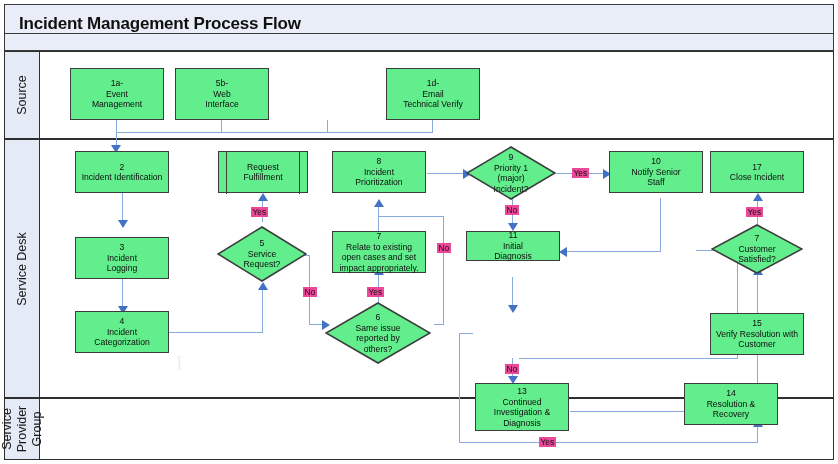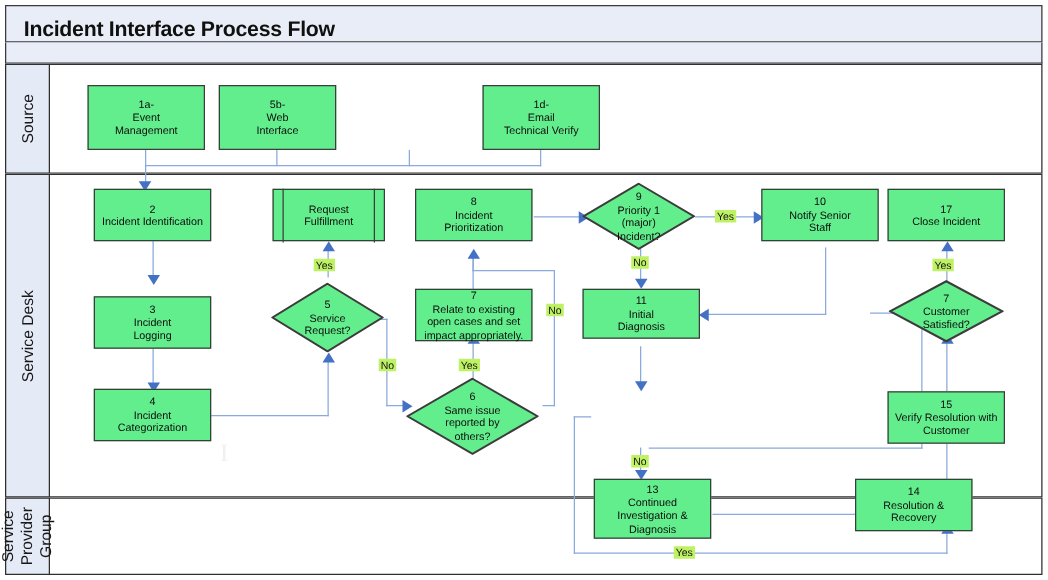--- a/index.html
+++ b/index.html
@@ -39,32 +39,32 @@
   
   .ln{position:absolute;background:#8aa9dc;z-index:2;}
   .ln.h{height:1.4px;}
   .ln.v{width:1.4px;}
   .ah{position:absolute;width:0;height:0;z-index:3;}
   .ah.down{border-left:5px solid transparent;border-right:5px solid transparent;border-top:8px solid #4372c4;}
   .ah.up{border-left:5px solid transparent;border-right:5px solid transparent;border-bottom:8px solid #4372c4;}
   .ah.right{border-top:5px solid transparent;border-bottom:5px solid transparent;border-left:8px solid #4372c4;}
   .ah.left{border-top:5px solid transparent;border-bottom:5px solid transparent;border-right:8px solid #4372c4;}
 
-  .elbl{position:absolute;background:#bef264;color:#111;font-size:8.4px;line-height:9px;
+  .elbl{position:absolute;background:#ec4899;color:#111;font-size:8.4px;line-height:9px;
         padding:0.5px 1.5px;z-index:6;white-space:nowrap;}
 
   .cursor-art{position:absolute;color:#f0f0f0;font-size:20px;z-index:1;font-family:"Liberation Serif",serif;}
 </style>
 </head>
 <body>
 
 <div id="canvas">
 
   <div class="frame title-bar">
-    <div class="title-text">Incident Interface Process Flow</div>
+    <div class="title-text">Incident Management Process Flow</div>
   </div>
   <div class="frame subtitle-bar"></div>
 
   <div class="lane" style="left:4px;top:51px;width:830px;height:88px;"></div>
   <div class="lane-head" style="left:4px;top:51px;width:36px;height:88px;">
     <span>Source</span>
   </div>
 
   <div class="lane" style="left:4px;top:139px;width:830px;height:259px;"></div>
   <div class="lane-head" style="left:4px;top:139px;width:36px;height:259px;">
@@ -244,21 +244,21 @@
 (major)
 Incident?</div>
   </div>
 
   <div class="node" style="left:609px;top:151px;width:94px;height:42px;">
     <div class="lbl">10
 Notify Senior
 Staff</div>
   </div>
 
-  <div class="node" style="left:466px;top:231px;width:94px;height:40px;">
+  <div class="node" style="left:466px;top:231px;width:94px;height:30px;">
     <div class="lbl">11
 Initial
 Diagnosis</div>
   </div>
 
 
   <div class="node" style="left:475px;top:383px;width:94px;height:48px;">
     <div class="lbl">13
 Continued
 Investigation &amp;

